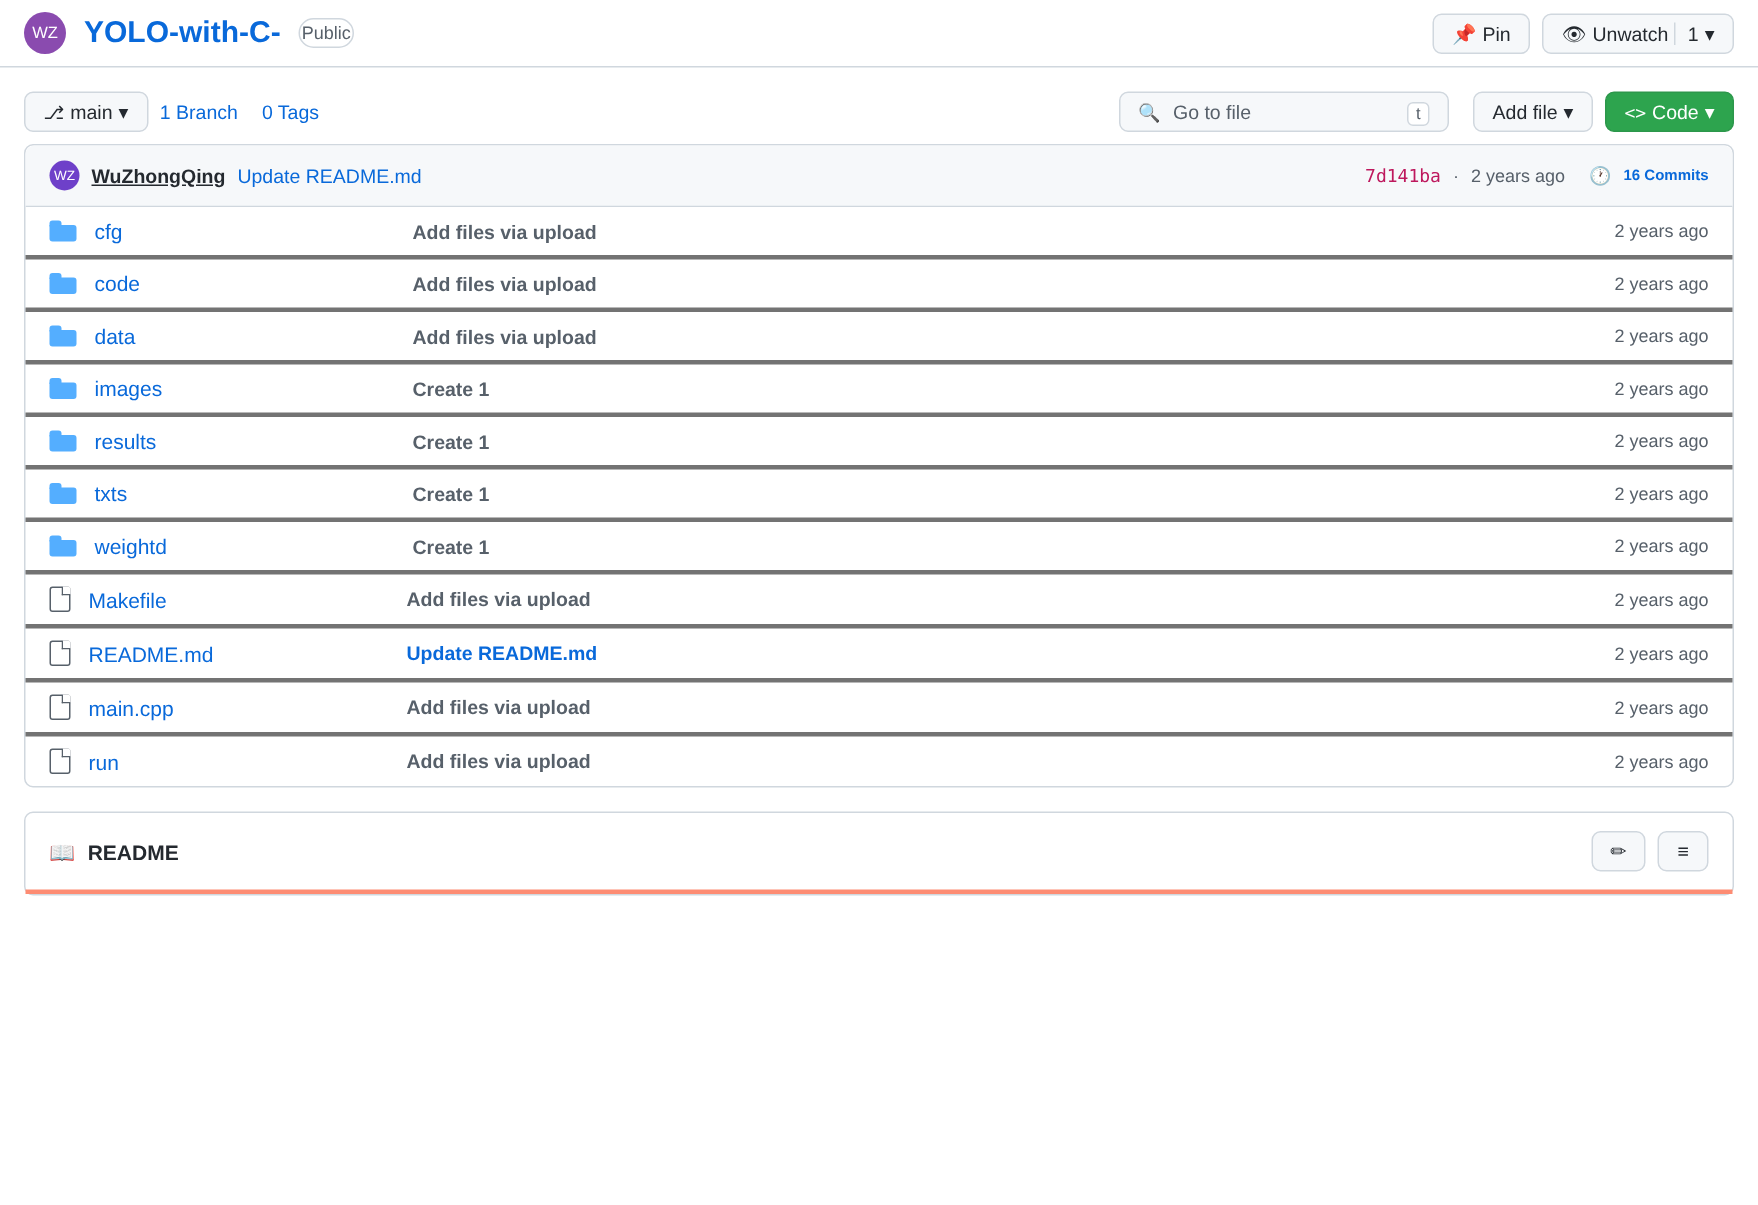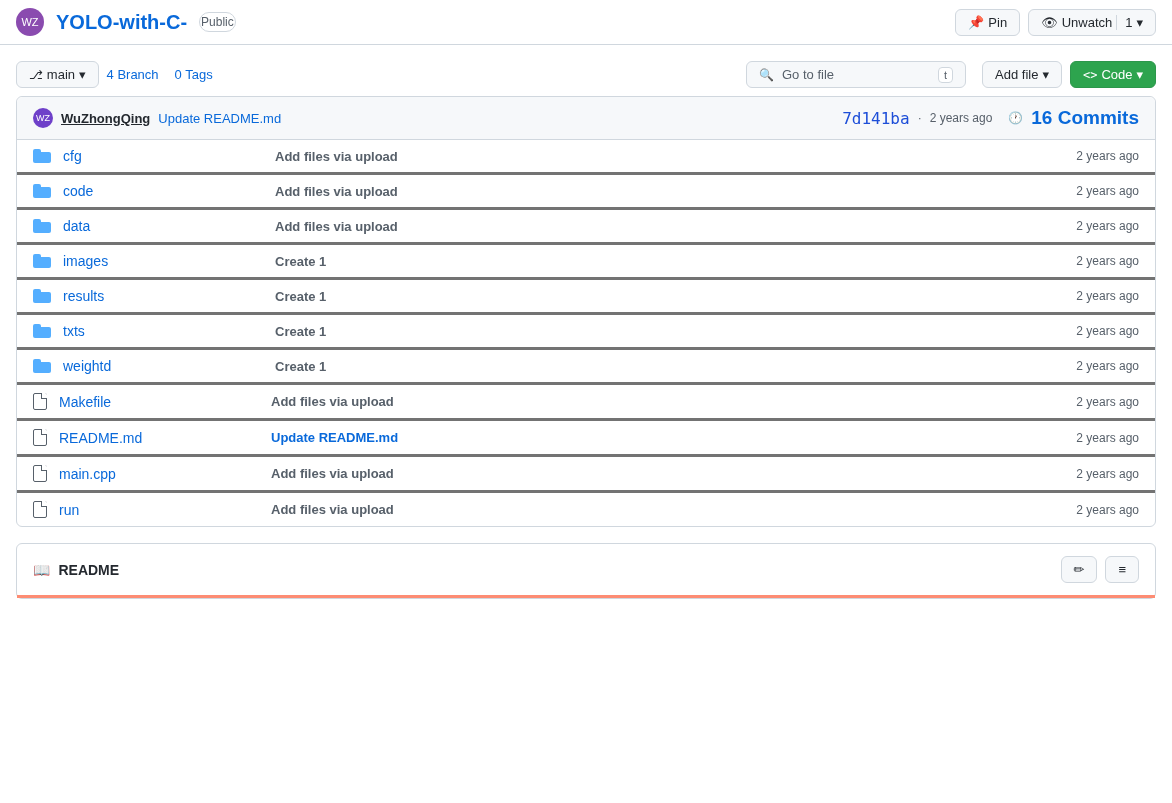--- a/index.html
+++ b/index.html
@@ -22,22 +22,22 @@
     .kbd { border: 1px solid #d0d7de; border-radius: 4px; padding: 1px 5px; font-size: 11px; background: white; color: #57606a; }
     .action-btns { display: flex; gap: 8px; }
 
     .repo-box { border: 1px solid #d0d7de; border-radius: 6px; margin: 0 16px; }
     
     .commit-header { display: flex; align-items: center; padding: 10px 16px; background: #f6f8fa; border-bottom: 1px solid #d0d7de; border-radius: 6px 6px 0 0; gap: 8px; }
     .commit-avatar { width: 20px; height: 20px; border-radius: 50%; background: #6e40c9; display: flex; align-items: center; justify-content: center; color: white; font-size: 9px; }
     .commit-author { font-weight: 600; font-size: 13px; color: #24292f; text-decoration: underline; }
     .commit-msg { font-size: 13px; color: #0969da; cursor: pointer; }
     .commit-meta { margin-left: auto; display: flex; align-items: center; gap: 8px; font-size: 12px; color: #57606a; }
-    .commit-hash { color: #1d4ed8; font-family: monospace; font-size: 16px; }
-    .commits-link { display: flex; align-items: center; gap: 4px; color: #0969da; font-size: 19px; font-weight: 600; cursor: pointer; }
+    .commit-hash { color: #be185d; font-family: monospace; font-size: 12px; }
+    .commits-link { display: flex; align-items: center; gap: 4px; color: #0969da; font-size: 10px; font-weight: 600; cursor: pointer; }
     
     .file-row { display: flex; align-items: center; padding: 8px 16px; border-bottom: 3px solid #737373; gap: 12px; }
     .file-row:last-child { border-bottom: none; }
     .file-name { font-size: 14px; color: #0969da; cursor: pointer; min-width: 180px; }
     .file-commit { flex: 1; font-size: 13px; color: #57606a; padding-left: 20px; font-weight: bold; }
     .file-commit.updated { color: #0969da; }
     .file-time { font-size: 12px; color: #57606a; margin-left: auto; white-space: nowrap; }
 
     .readme-box { border: 1px solid #d0d7de; border-radius: 6px; margin: 16px 16px; }
     .readme-header { display: flex; align-items: center; padding: 12px 16px; border-bottom: 3px solid #fd8c73; gap: 8px; }
@@ -79,21 +79,21 @@
   </div>
 </div>
 
 <div class="toolbar">
   <button class="branch-btn">
     <span style="font-size:12px;">⎇</span>
     <span>main</span>
     <span>▾</span>
   </button>
   <div class="branch-meta">
-    <a>4 Branch</a>
+    <a>1 Branch</a>
     <a>0 Tags</a>
   </div>
   <div class="search-bar">
     <div class="search-input-wrapper">
       <span style="font-size:12px;">🔍</span>
       <span style="color:#57606a;">Go to file</span>
       <span style="margin-left:auto;">
         <span class="kbd">t</span>
       </span>
     </div>

